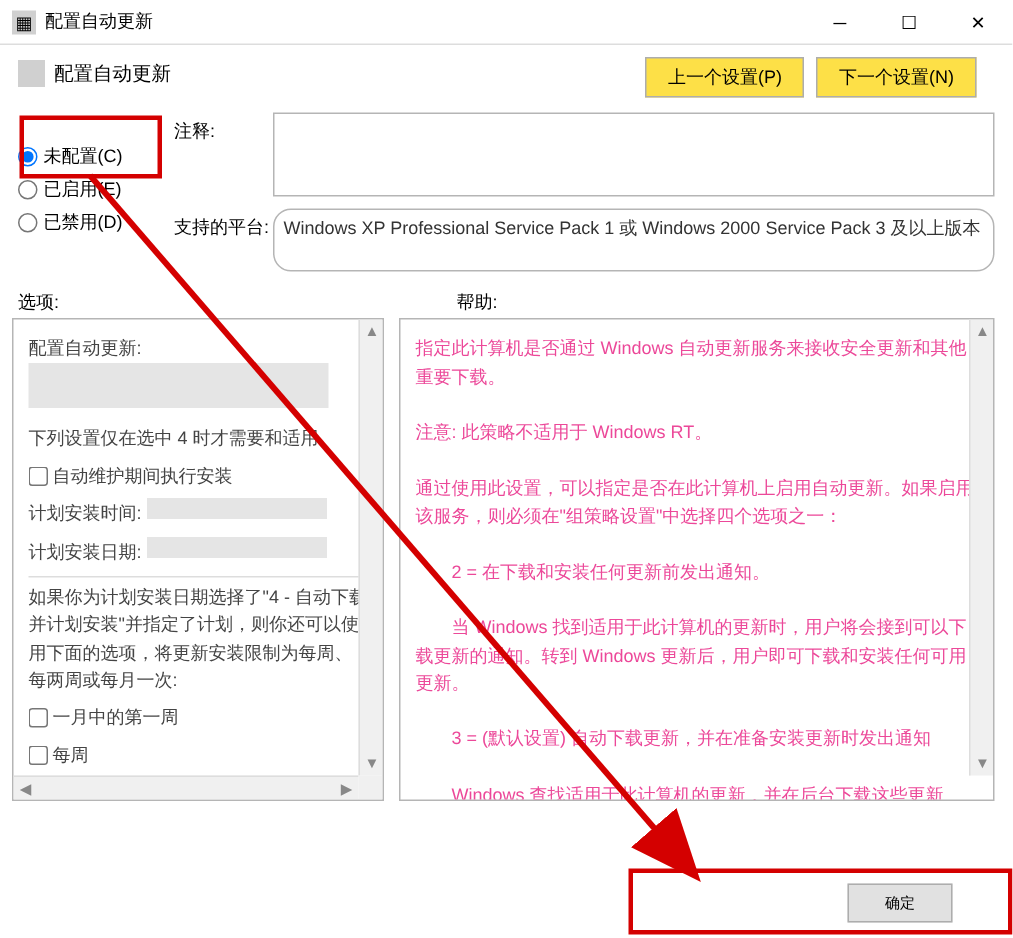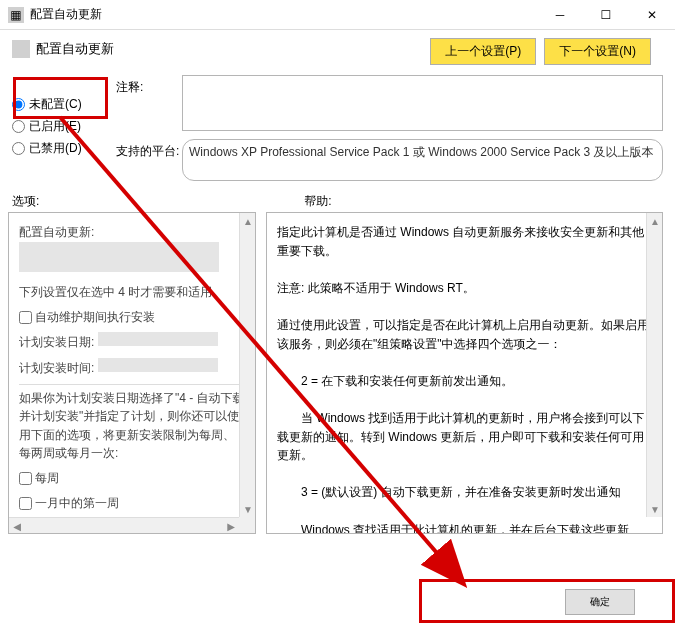--- a/index.html
+++ b/index.html
@@ -23,21 +23,21 @@
     .meta { margin-left: 100px; }
     .meta-row { display: flex; margin-bottom: 8px; }
     .meta-label { width: 66px; padding-top: 4px; }
     .meta-box { flex: 1; border: 1px solid #b5b5b5; background: #fff; padding: 4px 6px; min-height: 56px; font-size: 12px; color: #333; }
     .meta-box.small { min-height: 42px; border-radius: 12px; }
     .cols-labels { display: flex; padding: 4px 12px 2px 12px; }
     .cols-labels .lab { font-size: 12px; }
     .cols-labels .lab.right { margin-left: 265px; }
     .cols { display: flex; padding: 0 12px 4px 8px; gap: 10px; height: 326px; }
     .col { border: 1px solid #b5b5b5; background: #fff; flex: 1; position: relative; overflow: hidden; }
-    .col-inner { padding: 10px; line-height: 1.55; font-size: 12px; color: #000000; height: 100%; overflow: hidden; }
+    .col-inner { padding: 10px; line-height: 1.55; font-size: 12px; color: #ec4899; height: 100%; overflow: hidden; }
     .left-col { flex: 0 0 248px; }
     .left-col .col-inner { color: #444; }
     .grayblock { background: #e5e5e5; display: inline-block; }
     .gb1 { width: 200px; height: 30px; margin-bottom: 6px; }
     .gb2 { width: 120px; height: 14px; }
     .chk { margin: 6px 0; }
     .chk input { vertical-align: middle; margin-right: 3px; }
     .sched-row { margin: 6px 0; }
     .hr { height: 1px; background: #ddd; margin: 6px 0 4px; }
     .scrollbar-h { position: absolute; bottom: 0; left: 0; right: 16px; height: 16px; background: #f0f0f0; border-top: 1px solid #ddd; }
@@ -105,26 +105,26 @@
   <span class="lab right">帮助:</span>
 </div>
 
 <div class="cols">
   <div class="col left-col">
     <div class="col-inner">
       <div>配置自动更新:</div>
       <div class="grayblock gb1"></div>
       <div>下列设置仅在选中 4 时才需要和适用。</div>
       <div class="chk"><input type="checkbox" style=""><span>自动维护期间执行安装</span></div>
+      <div class="sched-row"><span>计划安装时间:</span> <span class="grayblock gb2"></span></div>
       <div class="sched-row"><span>计划安装日期:</span> <span class="grayblock gb2"></span></div>
-      <div class="sched-row"><span>计划安装时间:</span> <span class="grayblock gb2"></span></div>
       <div class="hr"></div>
       <div style="margin:4px 0;">如果你为计划安装日期选择了"4 - 自动下载并计划安装"并指定了计划，则你还可以使用下面的选项，将更新安装限制为每周、每两周或每月一次:</div>
+      <div class="chk"><input type="checkbox" style=""><span>一月中的第一周</span></div>
       <div class="chk"><input type="checkbox" style=""><span>每周</span></div>
-      <div class="chk"><input type="checkbox" style=""><span>一月中的第一周</span></div>
     </div>
     <div class="scrollbar-v">
       <div class="sb-arrow" style="top:0">▲</div>
       <div class="sb-arrow" style="bottom:0">▼</div>
     </div>
     <div class="scrollbar-h">
       <div class="sb-arrow" style="left:0">◀</div>
       <div class="sb-arrow" style="right:0">▶</div>
     </div>
     <div class="sb-corner"></div>

